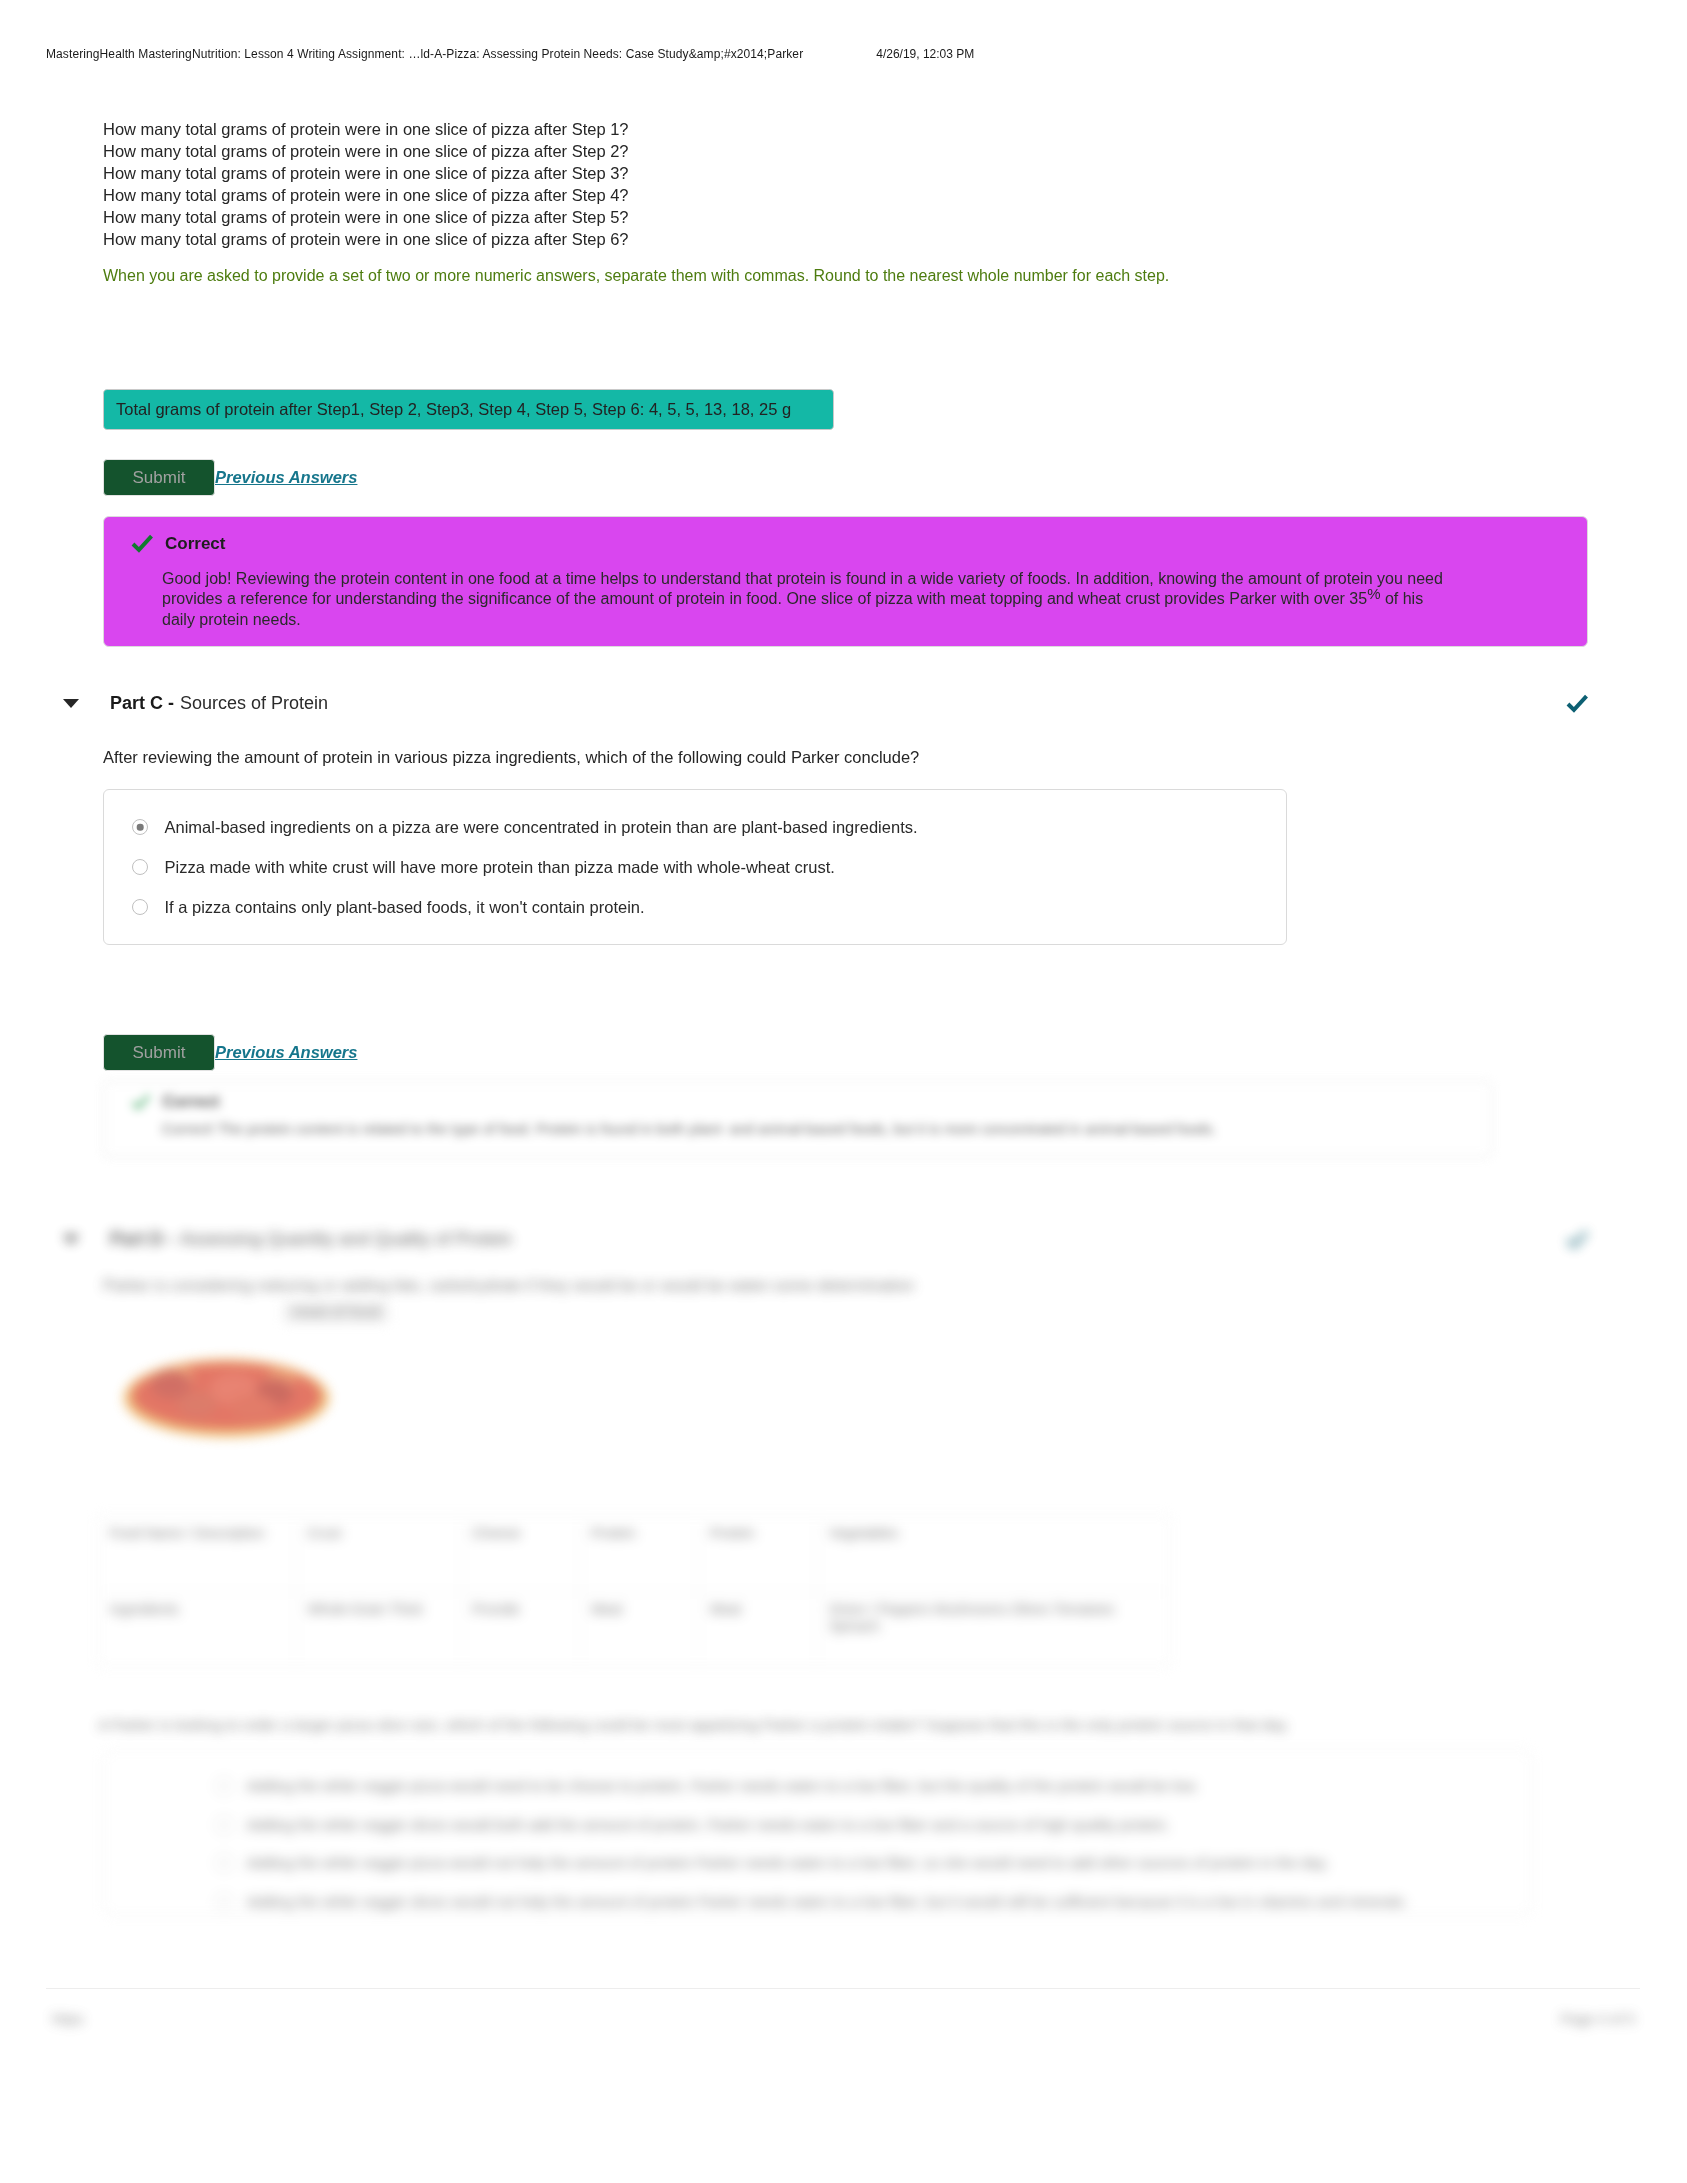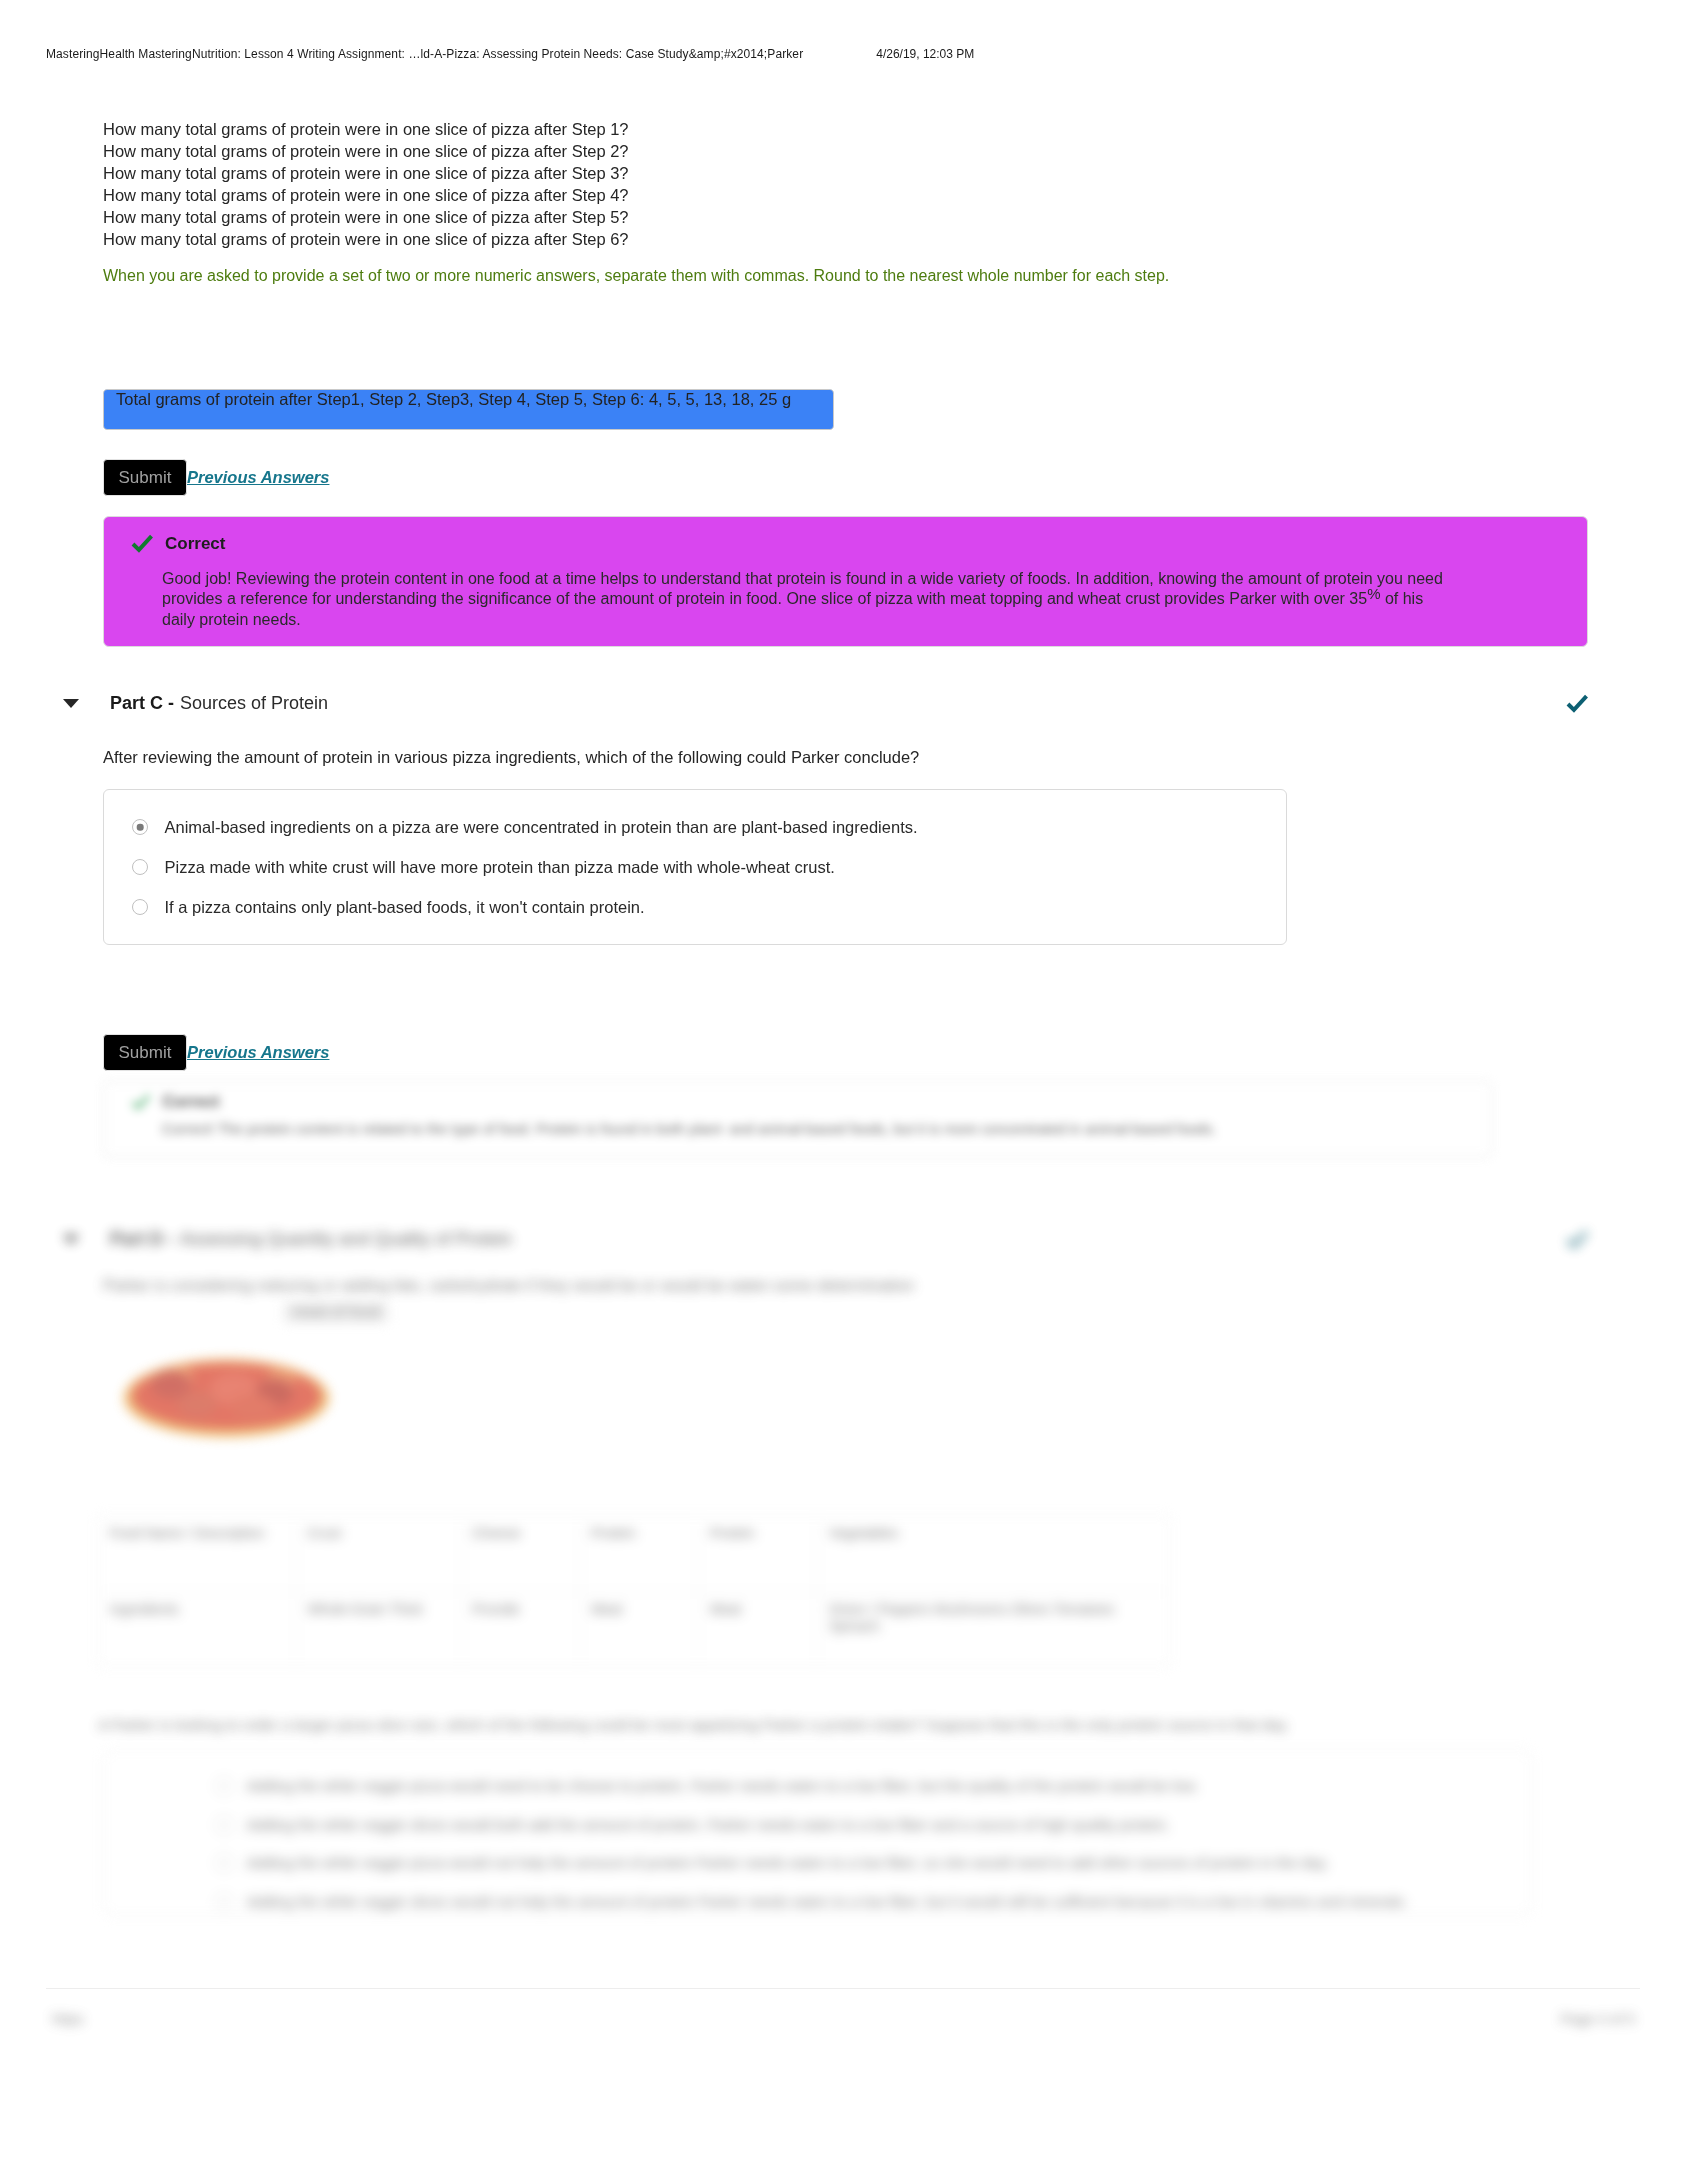--- a/index.html
+++ b/index.html
@@ -64,45 +64,46 @@
 
   
   .answer-box {
     position: absolute;
     left: 103px;
     top: 389px;
     width: 731px;
     height: 41px;
     border: 1.3px solid #c9c9c9;
     border-radius: 4.6px;
-    background: #3b82f6;
-    box-sizing: border-box;
-    display: flex;
+    background: #14b8a6;
+    box-sizing: border-box;
+    display: flex;
+    align-items: center;
   }
   .answer-box .answer-text {
     padding-left: 12px;
     font-size: 16.5px;
     color: #222;
     white-space: nowrap;
   }
 
   
   .submit-row {
     position: absolute;
     left: 103px;
     top: 459px;
     display: flex;
     align-items: center;
   }
   .submit-btn {
-    width: 84px;
+    width: 112px;
     height: 37px;
     border: 1.3px solid #e2e2e2;
     border-radius: 4px;
-    background: #000000;
+    background: #14532d;
     color: #a0a0a0;
     font-size: 17px;
     font-family: "Liberation Sans", sans-serif;
     display: flex;
     align-items: center;
     justify-content: center;
     box-sizing: border-box;
   }
   .prev-answers {
     font-size: 16.5px;

